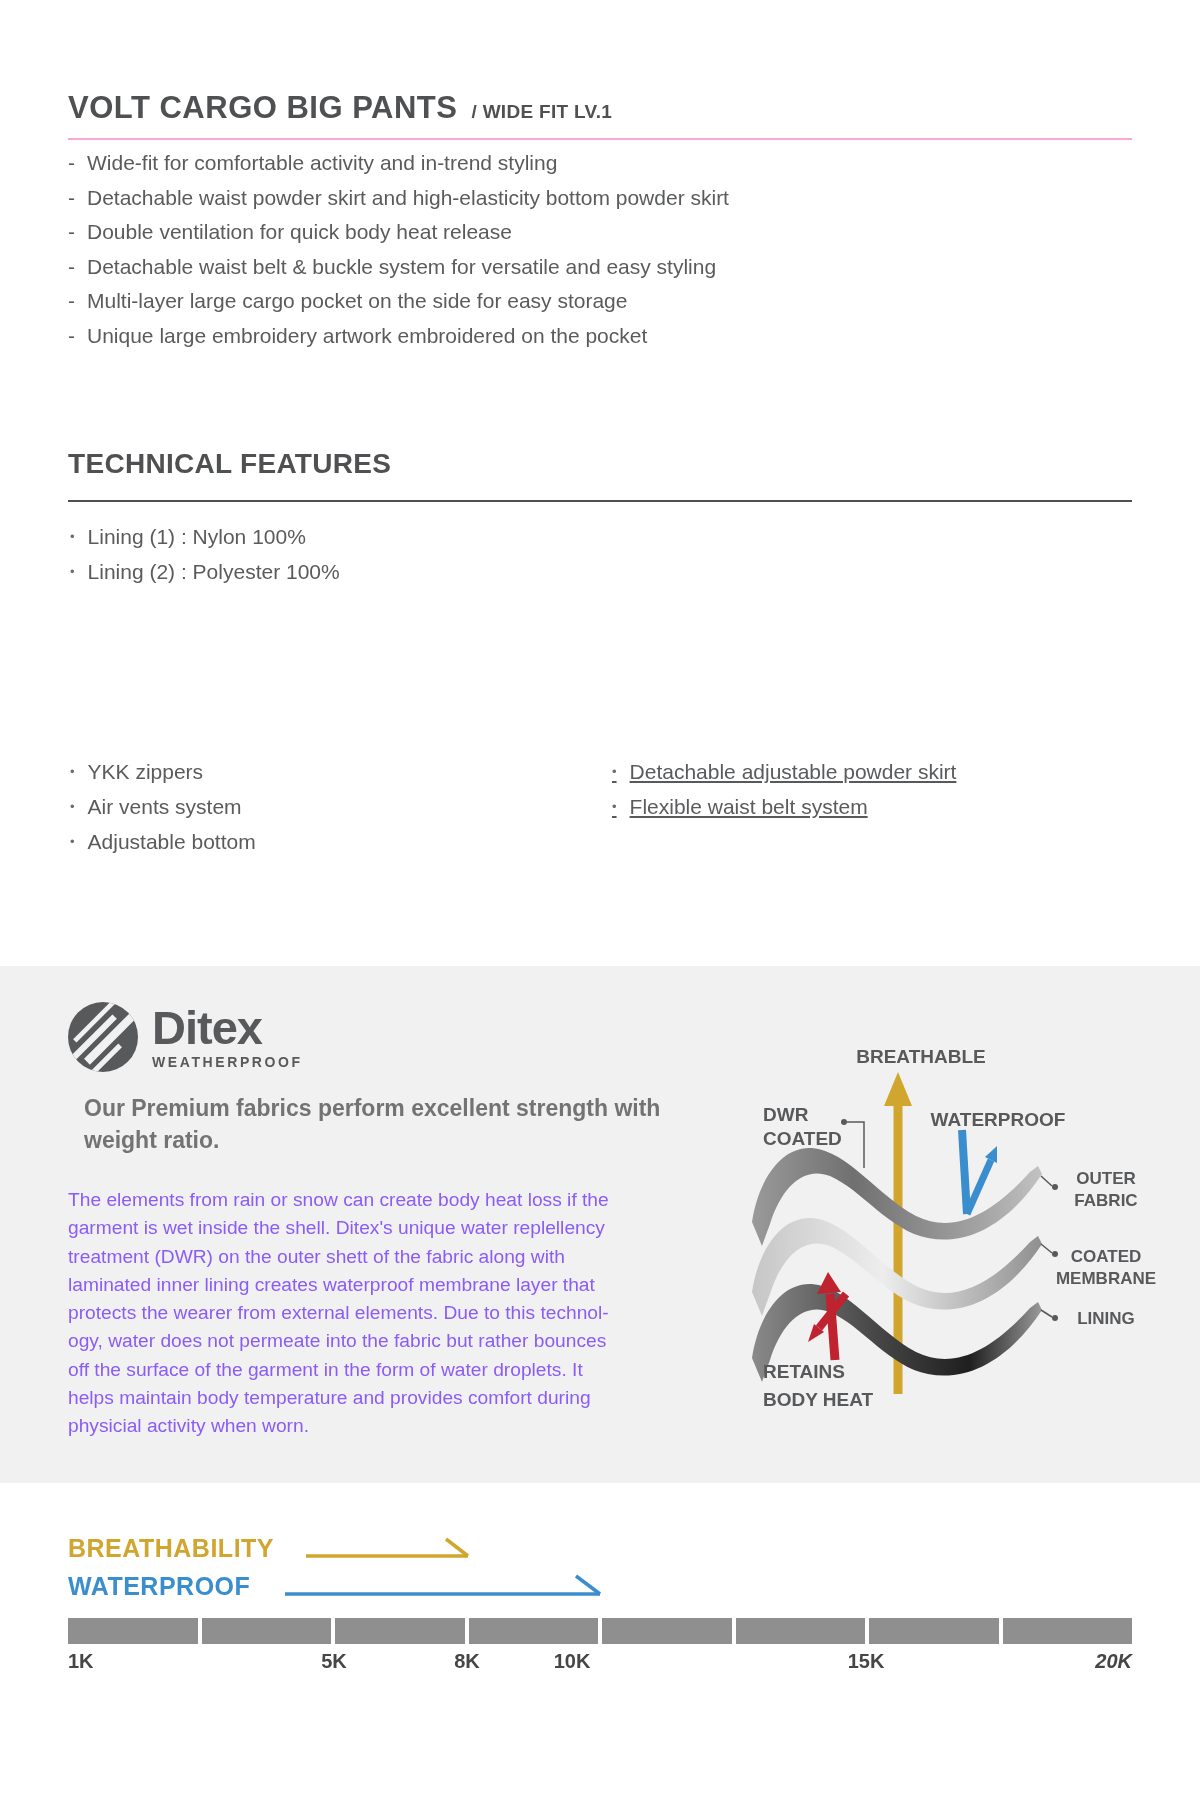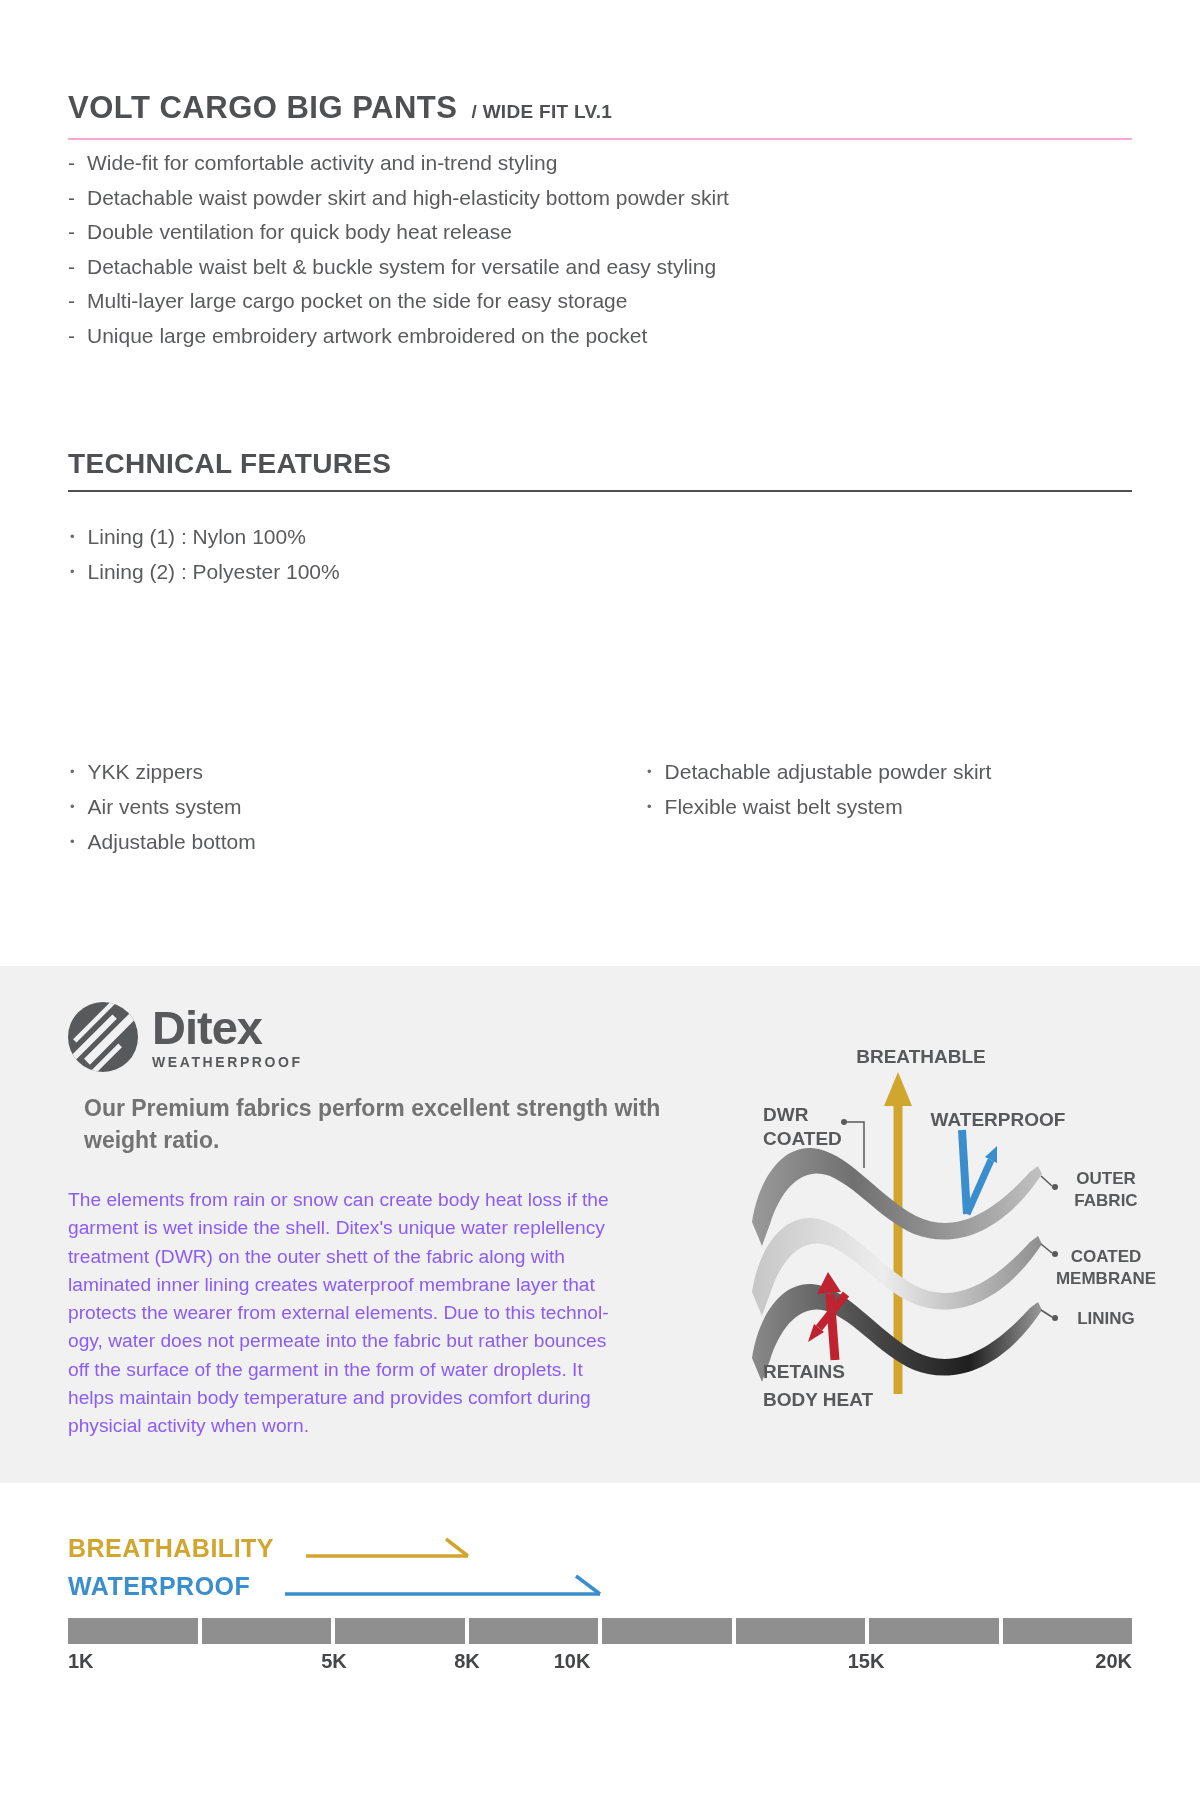--- a/index.html
+++ b/index.html
@@ -11,29 +11,29 @@
        border-bottom:2px solid #f9a8d4;white-space:nowrap;}
   .hdr .t{font-size:31px;font-weight:bold;color:#4f5052;letter-spacing:.5px;}
   .hdr .s{font-size:19px;font-weight:bold;color:#4f5052;margin-left:14px;letter-spacing:.3px;}
 
   
   .features{position:absolute;left:68px;top:146px;width:1064px;list-style:none;margin:0;padding:0;}
   .features li{font-size:21px;line-height:34.6px;color:#5a5b5d;}
   .features li::before{content:"-";margin-right:12px;}
 
   
-  .tech-hdr{position:absolute;left:68px;top:448px;width:1064px;padding-bottom:10px;
+  .tech-hdr{position:absolute;left:68px;top:448px;width:1064px;padding-bottom:20px;
             border-bottom:2px solid #4f5052;font-size:28px;font-weight:bold;color:#4f5052;letter-spacing:.3px;}
   ul.dots{list-style:none;margin:0;padding:0;}
   ul.dots li{font-size:21px;color:#5a5b5d;}
   ul.dots li::before{content:"•";font-size:13px;vertical-align:3px;margin-right:13px;color:#6a6b6d;}
   .materials{position:absolute;left:70px;top:520px;}
   .materials li{line-height:34.5px;}
   .det1{position:absolute;left:70px;top:754px;}
-  .det2{position:absolute;left:647px;top:754px;}
+  .det2{position:absolute;left:612px;top:754px;text-decoration:underline;}
   .det1 li,.det2 li{line-height:35px;}
 
   
   .band{position:absolute;left:0;top:966px;width:1200px;height:517px;background:#f1f1f2;}
   .logo-row{position:absolute;left:68px;top:36px;display:flex;align-items:flex-start;}
   .logo-circle{width:70px;height:70px;flex:0 0 auto;}
   .brand-block{margin-left:14px;padding-top:2px;}
   .brand{font-size:47px;font-weight:bold;color:#58595b;line-height:1.0;letter-spacing:-1px;}
   .brand-sub{font-size:14px;font-weight:bold;color:#58595b;letter-spacing:2.6px;margin-top:3px;}
   .headline{position:absolute;left:84px;top:126px;width:590px;font-size:23px;font-weight:bold;
@@ -46,21 +46,21 @@
   
   .breath-lbl{position:absolute;left:68px;top:1534px;font-size:25px;font-weight:bold;
               color:#d0a62e;letter-spacing:.5px;}
   .water-lbl{position:absolute;left:68px;top:1572px;font-size:25px;font-weight:bold;
              color:#3b8ecd;letter-spacing:.5px;}
   .arrow-lines{position:absolute;left:0;top:1520px;}
   .bar{position:absolute;left:68px;top:1618px;width:1064px;height:26px;display:flex;gap:4px;}
   .bar .seg{flex:1;background:#8f8f8f;}
   .tick{position:absolute;top:1650px;font-size:20px;font-weight:bold;color:#454648;}
   .tk-center{transform:translateX(-50%);}
-  .tk-right{transform:translateX(-100%);}
+  .tk-right{transform:translateX(-100%);font-style:italic;}
 </style>
 </head>
 <body>
 
 <div id="page">
 
   <div class="hdr">
     <span class="t">VOLT CARGO BIG PANTS</span><span class="s">/ WIDE FIT LV.1</span>
   </div>
 

